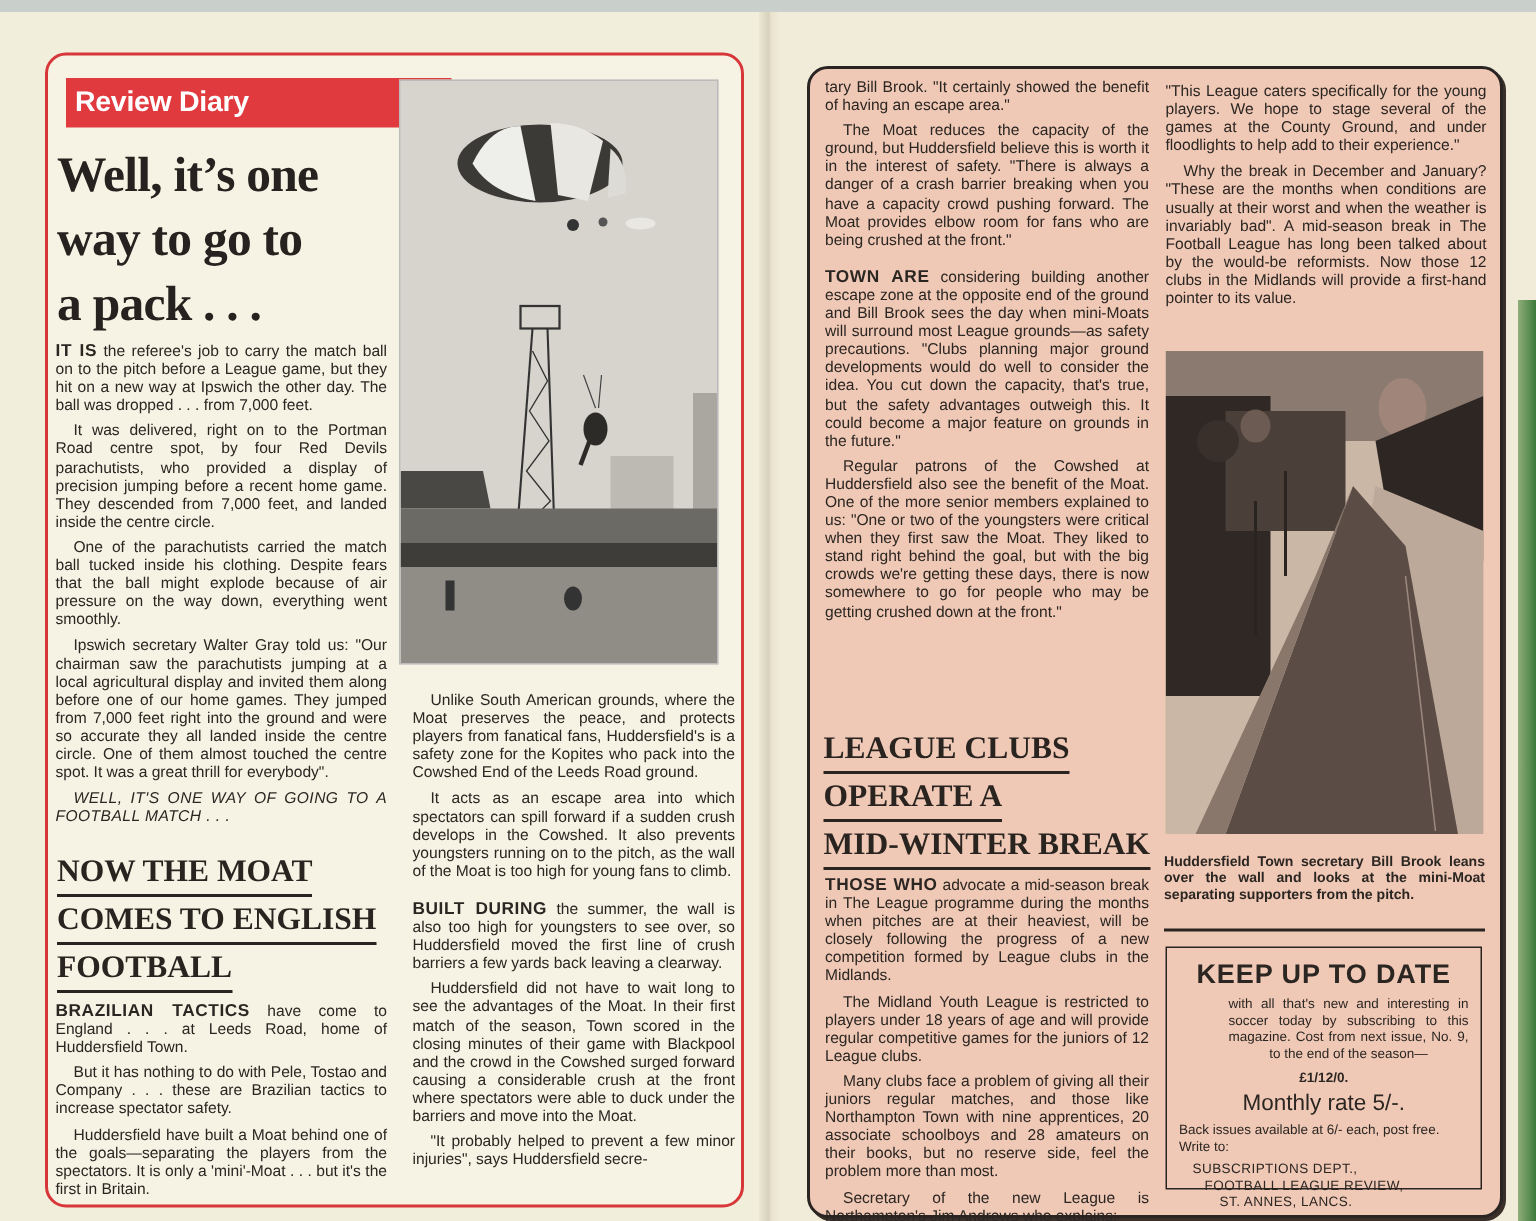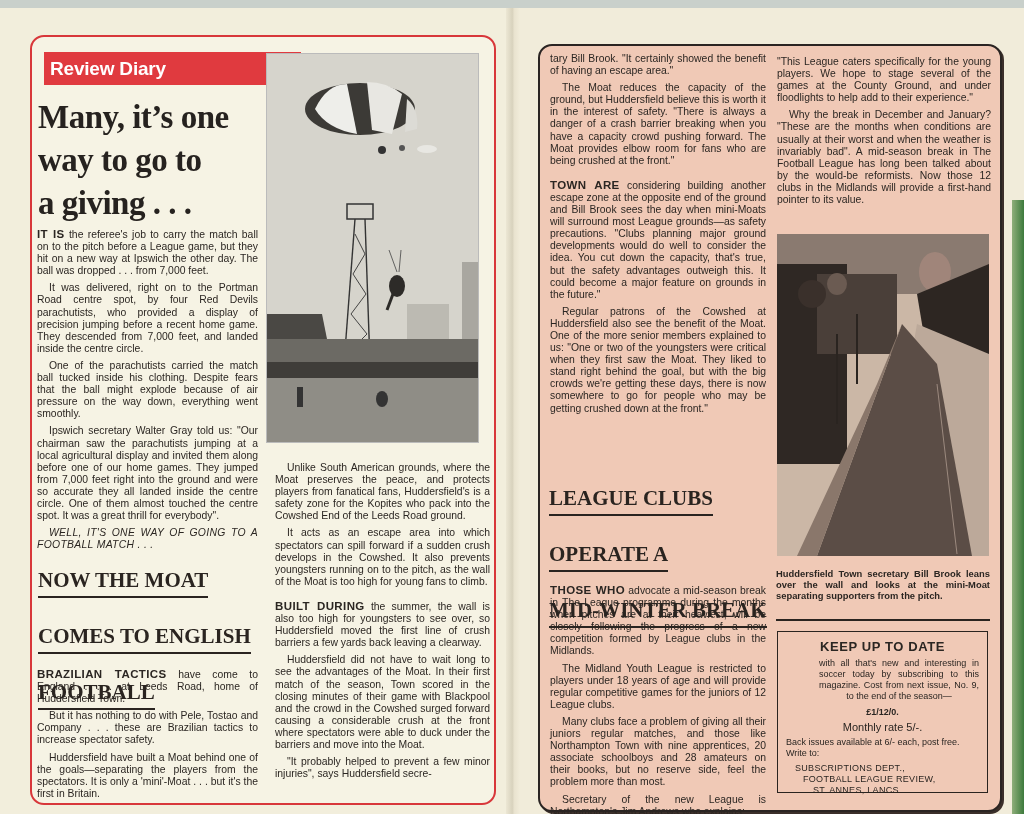--- a/index.html
+++ b/index.html
@@ -26,58 +26,58 @@
   .col p.lead { text-indent: 0; }
   .lead-word { font-weight: bold; font-size: 11.5px; letter-spacing: 0.4px; }
   .italic-caps { font-style: italic; text-indent: 12px; letter-spacing: 0.3px; }
 
   .banner { position: absolute; left: 44px; top: 52px; width: 257px; height: 33px; background: #e03a3f;
     color: #fff; font-weight: bold; font-size: 19px; line-height: 33px; padding-left: 6px; letter-spacing: -0.2px; }
   .headline { position: absolute; left: 38px; top: 96px; width: 225px; font-family: "Liberation Serif", serif;
     font-weight: bold; font-size: 33px; line-height: 43px; color: #26221f; letter-spacing: -0.5px; }
 
   .sub-headline { font-family: "Liberation Serif", serif; font-weight: bold; font-size: 21px; color: #2a2420; }
-  .sub-headline .ln { display: block; line-height: 28px; margin-bottom: 24px; }
+  .sub-headline .ln { display: block; line-height: 28px; margin-bottom: 0; }
   .sub-headline .ln span { display: inline-block; border-bottom: 2.5px solid #2a2420; padding-bottom: 2px; }
 
   .photo { position: absolute; overflow: hidden; }
   .photo-para { left: 266px; top: 53px; width: 213px; height: 390px; background: #d9d7cf; border: 1px solid #bbb; }
   .photo-moat { left: 777px; top: 234px; width: 212px; height: 322px; background: #cdb8a8; }
 
   .caption { position: absolute; left: 776px; top: 568px; width: 214px; font-size: 9.4px; font-weight: bold;
     line-height: 11px; text-align: justify; }
   .rule { position: absolute; left: 776px; top: 619px; width: 214px; height: 2px; background: #2a2420; }
 
   .subscribe-box { position: absolute; left: 777px; top: 631px; width: 211px; height: 162px;
     border: 1.5px solid #2a2420; padding: 7px 8px; text-align: center; }
-  .subscribe-box .title { font-weight: bold; font-size: 13px; letter-spacing: 0.6px; margin-bottom: 4px; }
+  .subscribe-box .title { font-weight: bold; font-size: 18px; letter-spacing: 0.6px; margin-bottom: 4px; }
   .subscribe-box .txt { font-size: 9px; line-height: 11px; text-align: justify; text-align-last: center; margin-left: 33px; }
   .subscribe-box .price { font-size: 9px; font-weight: bold; margin: 5px 0 4px; }
-  .subscribe-box .monthly { font-size: 11px; margin-bottom: 4px; }
+  .subscribe-box .monthly { font-size: 15px; margin-bottom: 4px; }
   .subscribe-box .back { font-size: 9px; line-height: 11px; text-align: left; }
   .subscribe-box .addr { font-size: 9px; line-height: 11px; text-align: left; letter-spacing: 0.3px; }
   .subscribe-box .addr div:nth-child(1) { padding-left: 9px; }
   .subscribe-box .addr div:nth-child(2) { padding-left: 17px; }
   .subscribe-box .addr div:nth-child(3) { padding-left: 27px; }
 </style>
 </head>
 <body>
 
 <div class="top-strip"></div>
 <div class="page page-left"></div>
 <div class="page page-right"></div>
 <div class="spine"></div>
 <div class="edge-green"></div>
 
 <div class="frame-left"></div>
 <div class="banner">Review Diary</div>
 <div class="headline">
-  <div>Many, it’s one</div>
+  <div>Well, it’s one</div>
   <div>way to go to</div>
-  <div>a giving . . .</div>
+  <div>a pack . . .</div>
 </div>
 
 <div class="col" style="left:37px; top:228px; width:221px;">
   <p class="lead"><span class="lead-word">IT IS</span><span> the referee's job to carry the match ball on to the pitch before a League game, but they hit on a new way at Ipswich the other day. The ball was dropped . . . from 7,000 feet.</span></p>
   <p>It was delivered, right on to the Portman Road centre spot, by four Red Devils parachutists, who provided a display of precision jumping before a recent home game. They descended from 7,000 feet, and landed inside the centre circle.</p>
   <p>One of the parachutists carried the match ball tucked inside his clothing. Despite fears that the ball might explode because of air pressure on the way down, everything went smoothly.</p>
   <p>Ipswich secretary Walter Gray told us: "Our chairman saw the parachutists jumping at a local agricultural display and invited them along before one of our home games. They jumped from 7,000 feet right into the ground and were so accurate they all landed inside the centre circle. One of them almost touched the centre spot. It was a great thrill for everybody".</p>
   <p class="italic-caps">WELL, IT'S ONE WAY OF GOING TO A FOOTBALL MATCH . . .</p>
 </div>
 

